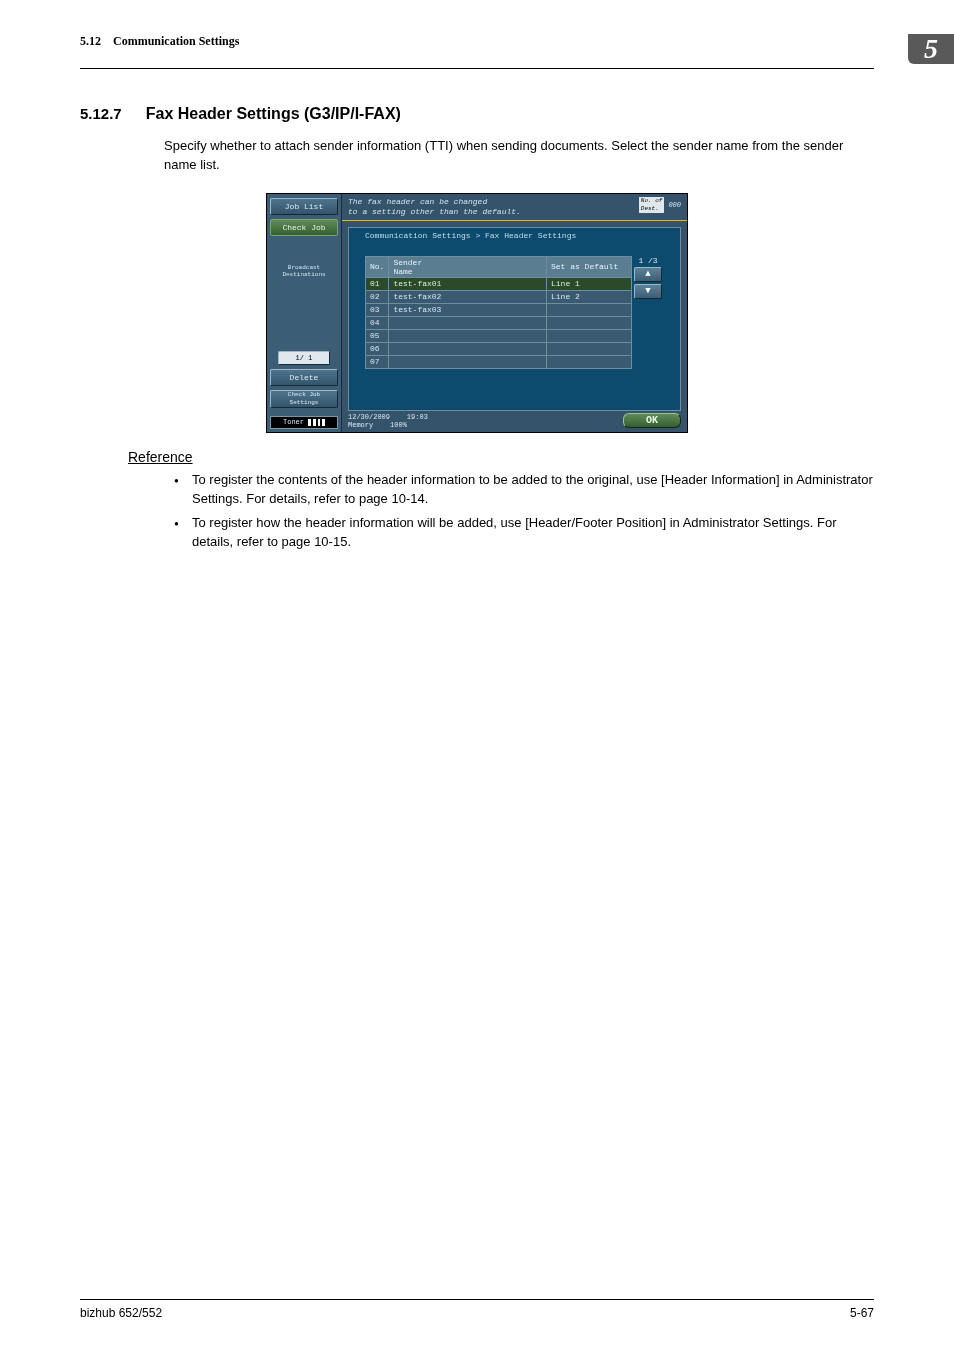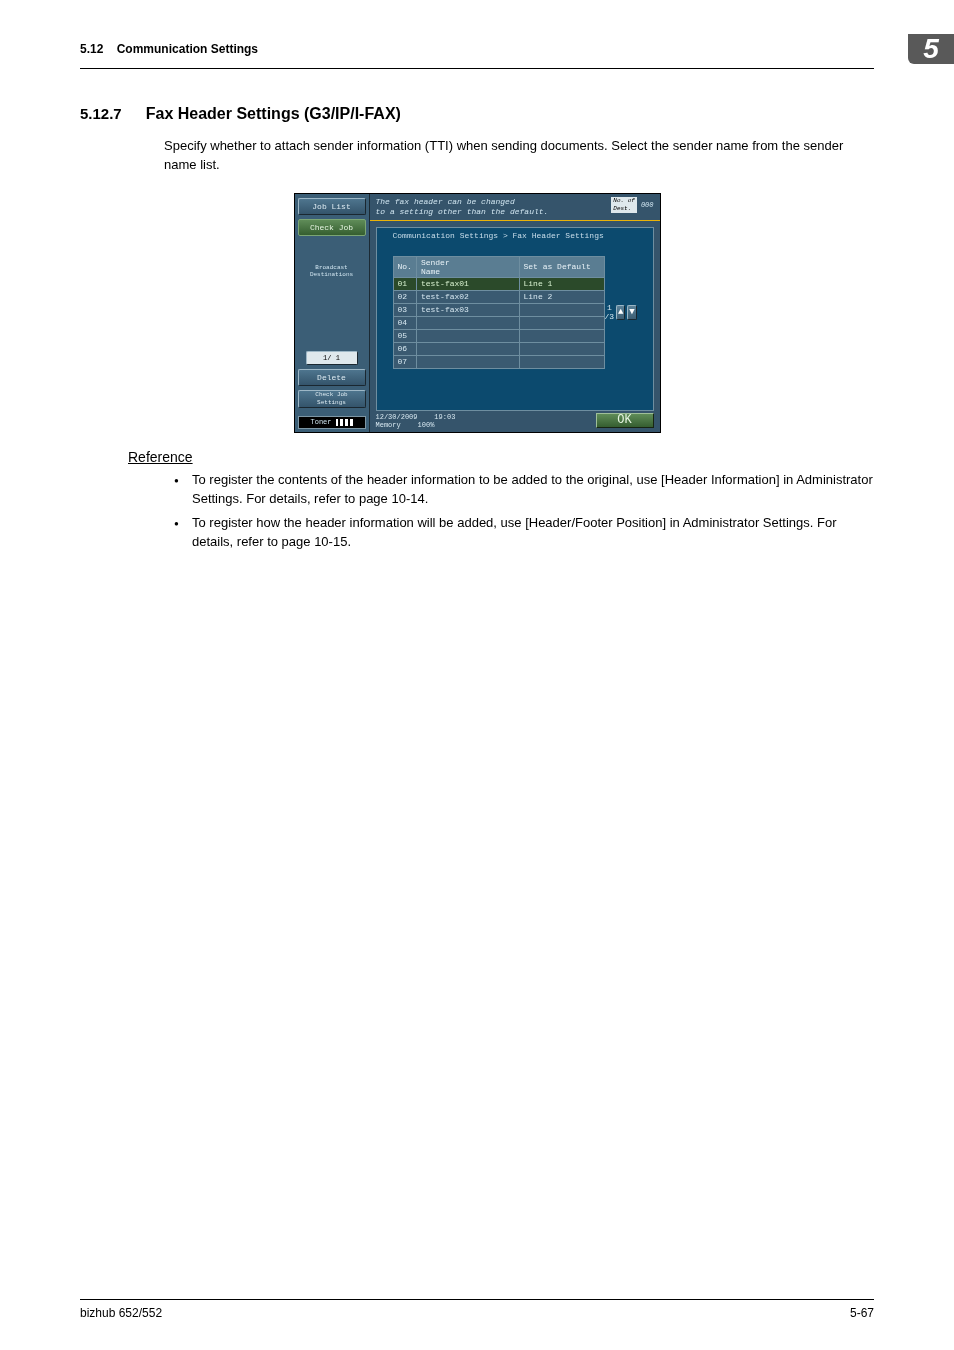--- a/index.html
+++ b/index.html
@@ -9,23 +9,23 @@
     color: #000;
     background: #fff;
     width: 954px;
     height: 1350px;
     position: relative;
     padding: 34px 80px 30px 80px;
   }
   .hdr-row {
     display: flex;
     justify-content: space-between;
-    align-items: center;
     border-bottom: 1px solid #000;
     padding-bottom: 4px;
+    font-family: Liberation Serif, serif;
   }
   .hdr-left { font-size: 12px; font-weight: bold; }
   .chapter-box {
     background: #595959;
     color: #fff;
     font-size: 28px;
     font-weight: bold;
     font-style: italic;
     width: 46px;
     height: 30px;
@@ -42,21 +42,21 @@
     gap: 24px;
   }
   .sec-num { font-size: 15px; font-weight: bold; }
   .sec-title { font-size: 16px; font-weight: bold; }
   .body-indent { margin-left: 84px; margin-top: 14px; }
   .para { line-height: 1.45; font-size: 13px; }
   .figure-holder { display: flex; justify-content: center; margin: 18px 0 16px; }
 
   
   .device {
-    width: 367px;
+    width: 422px;
     background: #35546b;
     border: 1px solid #000;
     color: #cfe4ef;
     font-family: "Lucida Console","Courier New",monospace;
     font-size: 9px;
     display: flex;
     position: relative;
   }
   .dev-left {
     width: 75px;
@@ -123,42 +123,42 @@
     border: 1px solid #6e8ea0;
     padding: 1px 4px;
     height: 13px;
     font-size: 8px;
     color: #d6e7f0;
     text-align: left;
     background: #3a5a71;
   }
   .tbl th { background: #5a7d92; color: #e8f2f7; font-weight: normal; }
   .tbl .sel-row td { background: #2b4a2a; color: #d7f0cf; }
-  .page-col { width: 32px; text-align: center; display: flex; flex-direction: row; align-items: center; gap: 2px; }
+  .page-col { width: 32px; text-align: center; display: flex; flex-direction: column; align-items: center; gap: 2px; }
   .page-ind { font-size: 8px; color: #d6e7f0; }
   .arrow-btn {
     width: 28px; height: 15px;
     background: linear-gradient(#5c8299,#3c5e74);
     border: 1px solid #9db7c6;
     border-bottom-color: #1a2730; border-right-color: #1a2730;
     color: #fff; text-align: center; line-height: 13px;
     border-radius: 2px; font-size: 9px;
   }
   .dev-bottom {
     display: flex; justify-content: space-between; align-items: center;
     padding: 2px 6px 3px 6px;
     font-size: 7px; color: #d6e7f0;
   }
   .ok-btn {
     width: 58px; height: 15px;
     background: linear-gradient(#5f8c58,#355e30);
     border: 1px solid #9fbf99;
     border-bottom-color: #172514; border-right-color: #172514;
     color: #e7f6e2; text-align: center; line-height: 13px;
-    border-radius: 0; font-size: 12px;
+    border-radius: 6px; font-size: 10px; font-weight: bold;
   }
 
   .ref-hdr { margin-left: 48px; margin-top: 6px; font-size: 14px; text-decoration: underline; }
   ul.ref-list { margin-left: 84px; margin-top: 6px; list-style: none; }
   ul.ref-list li {
     position: relative; padding-left: 28px;
     font-size: 13px; line-height: 1.45; margin-bottom: 6px;
   }
   ul.ref-list li::before {
     content: "\25CF"; font-size: 8px; position: absolute; left: 10px; top: 4px;

